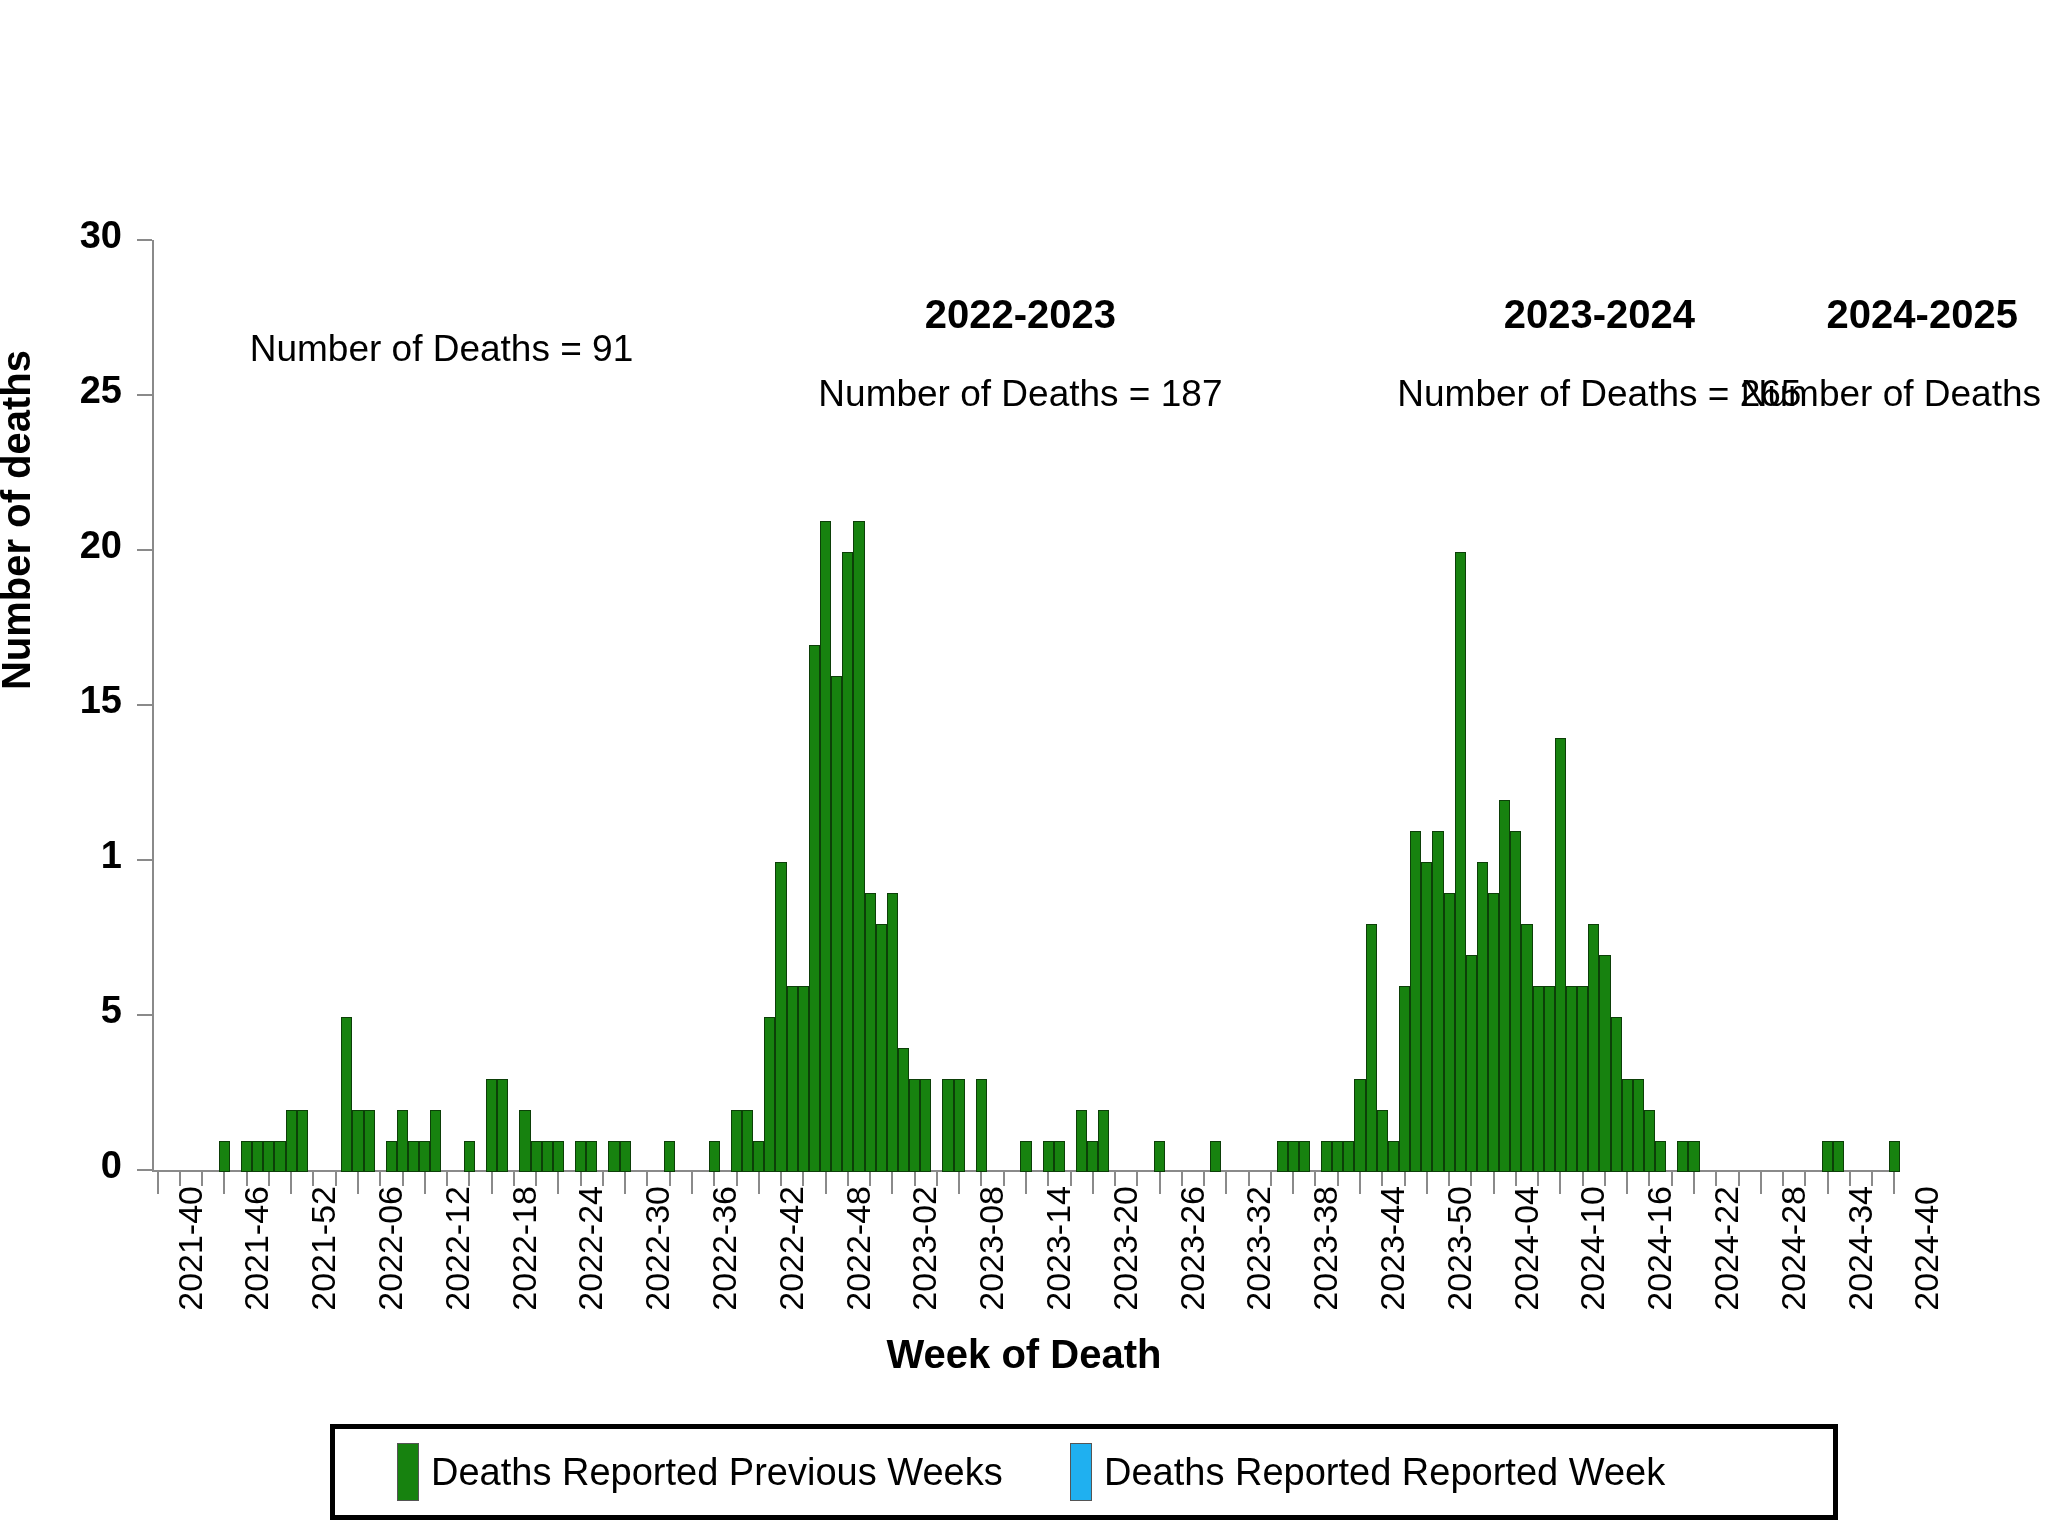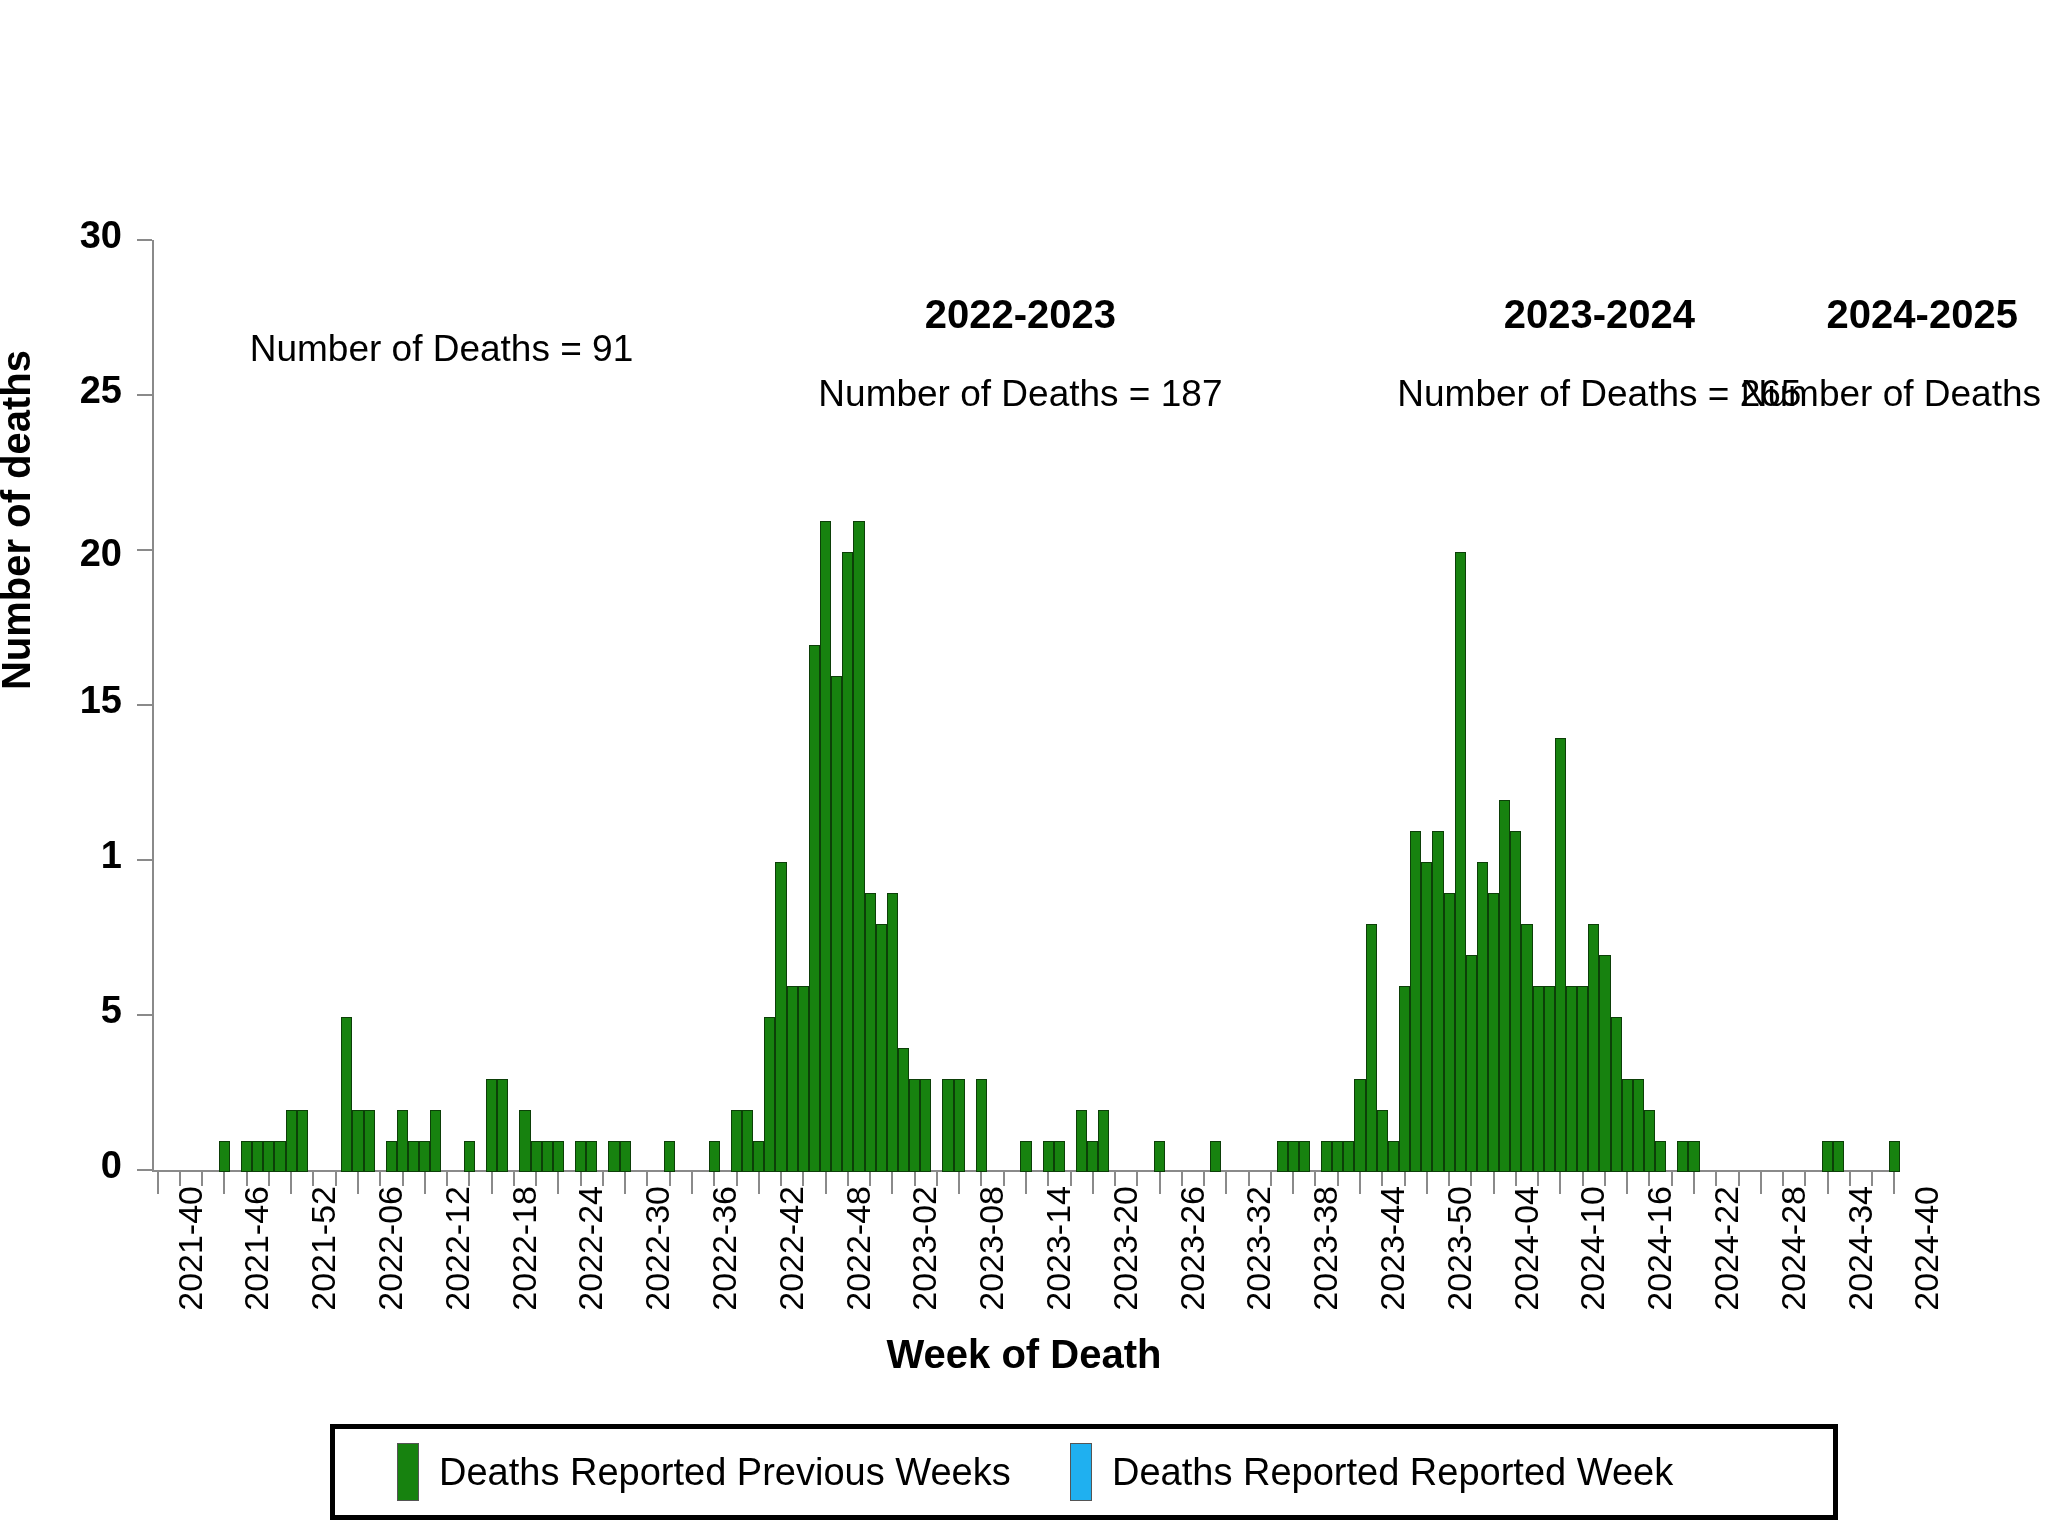--- a/index.html
+++ b/index.html
@@ -31,21 +31,21 @@
         transform-origin:left top;transform:rotate(-90deg) translate(-100%,0);}
 
   .season{position:absolute;text-align:center;}
   .season .name{font-size:40px;font-weight:700;white-space:nowrap;}
   .season .count{font-size:37px;font-weight:400;white-space:nowrap;margin-top:36px;}
 
   .legend{position:absolute;left:330px;top:1424px;width:1508px;height:96px;border:5px solid #000;background:#fff;box-sizing:border-box;}
   .legend-row{position:absolute;left:0;top:0;width:100%;height:100%;display:flex;align-items:center;}
   .legend-item{display:flex;align-items:center;}
   .lg-swatch{width:22px;height:58px;border:1px solid #555;box-sizing:border-box;}
-  .lg-text{font-size:38px;margin-left:20px;white-space:nowrap;text-align:center;}
+  .lg-text{font-size:38px;margin-left:12px;white-space:nowrap;text-align:center;}
 </style>
 </head>
 <body>
 
 <div id="root">
 
 
   <div class="ytitle">Number of deaths</div>
 
   <div class="plotbox" id="plotbox">
@@ -247,21 +247,21 @@
           <span class="lg-swatch" style="background: rgb(31, 176, 240);"></span>
           <span class="lg-text">Deaths Reported Reported Week</span>
         </div>
       </div>
   </div>
 
 <div class="ytxt" style="left: 12px; top: 1144px;">0</div>
     <div class="ytxt" style="left: 12px; top: 989px;">5</div>
     <div class="ytxt" style="left: 12px; top: 834px;">1</div>
     <div class="ytxt" style="left: 12px; top: 679px;">15</div>
-    <div class="ytxt" style="left: 12px; top: 524px; margin-top: 8px;">20</div>
+    <div class="ytxt" style="left: 12px; top: 524px;">20</div>
     <div class="ytxt" style="left: 12px; top: 369px;">25</div>
     <div class="ytxt" style="left: 12px; top: 214px;">30</div>
     <div class="xlab" style="left: 170.567px;">2021-40</div>
     <div class="xlab" style="left: 237.369px;">2021-46</div>
     <div class="xlab" style="left: 304.172px;">2021-52</div>
     <div class="xlab" style="left: 370.975px;">2022-06</div>
     <div class="xlab" style="left: 437.777px;">2022-12</div>
     <div class="xlab" style="left: 504.58px;">2022-18</div>
     <div class="xlab" style="left: 571.382px;">2022-24</div>
     <div class="xlab" style="left: 638.185px;">2022-30</div>

